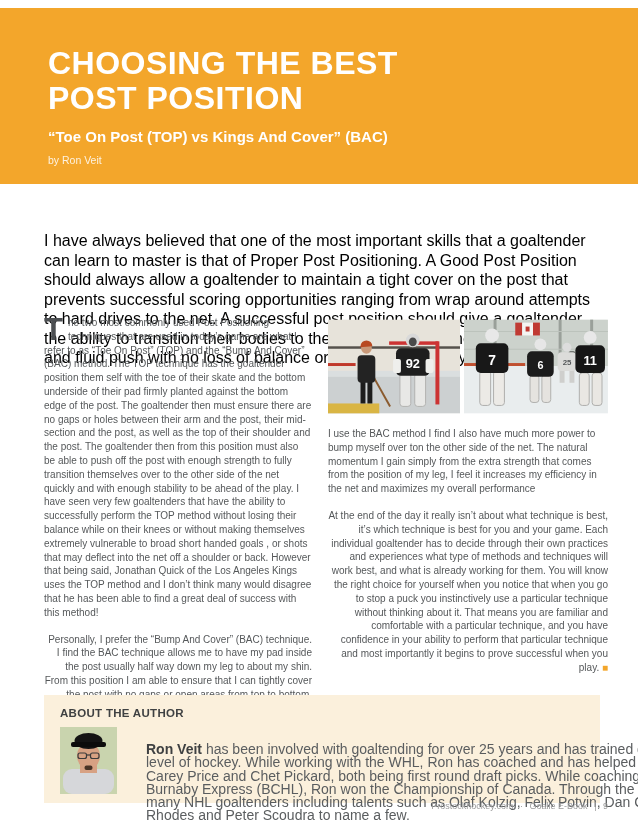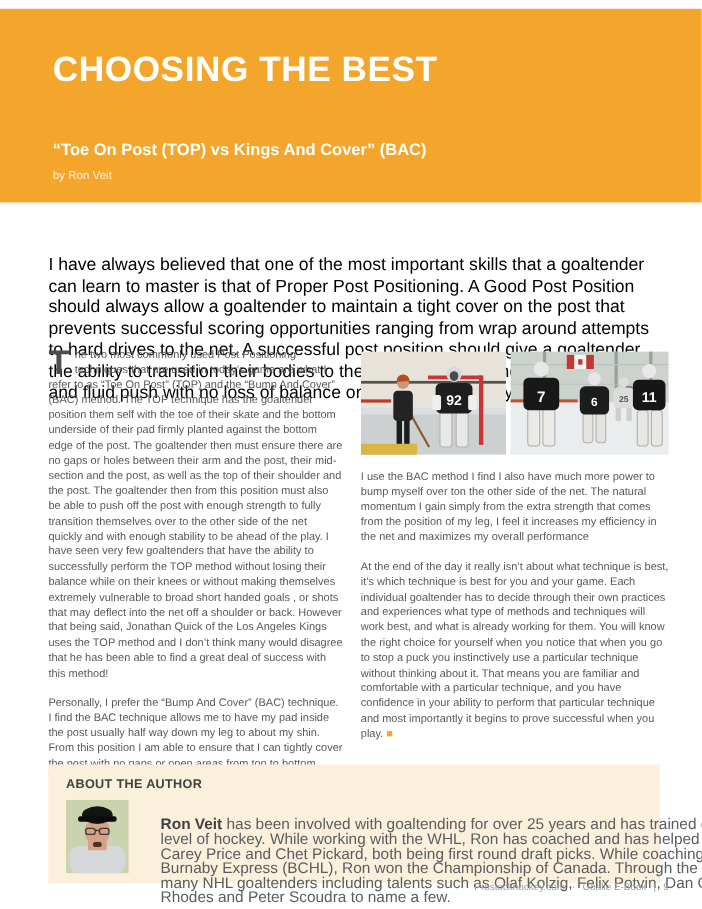--- a/index.html
+++ b/index.html
@@ -14,21 +14,21 @@
   .subtitle{position:absolute;left:48px;top:120px;color:#ffffff;font-weight:bold;font-size:15px;}
   .byline{position:absolute;left:48px;top:146px;color:rgba(255,255,255,0.85);font-size:10.5px;}
   
   .intro{position:absolute;left:44px;top:198px;width:560px;
          font-size:16px;line-height:19.5px;color:#000000;margin-top:33px;}
   
   .columns{position:absolute;left:44px;top:316px;width:564px;display:flex;gap:16px;}
   .col-left{width:268px;}
   .col-right{width:280px;}
   .body-text{font-size:10px;line-height:13.8px;color:#55585a;margin:0;}
-  .para-gap{margin-top:13px;}
+  .para-gap{margin-top:13px;text-align:right;}
   .dropcap{float:left;font-size:31px;line-height:26px;font-weight:bold;color:#4c4f52;
            padding:1px 5px 0 0;}
   
   .photos{display:flex;gap:4px;margin:3px 0 13px 0;text-decoration:underline;}
   .photo{display:block;}
   
   .end-marker{color:#F3A62B;font-size:10px;}
   
   .about-box{position:absolute;left:44px;top:695px;width:556px;height:108px;
              background:#FBF0DC;box-sizing:border-box;padding:12px 16px 10px 16px;}
@@ -46,20 +46,21 @@
   .footer span{margin-left:4px;}
 </style>
 </head>
 <body>
 
 <div>
 
   <div class="header">
     <div class="title">
       <div>CHOOSING THE BEST</div>
+      <div>POST POSITION</div>
     </div>
     <div class="subtitle">“Toe On Post (TOP) vs Kings And Cover” (BAC)</div>
     <div class="byline">by Ron Veit</div>
   </div>
 
   <p class="intro">I have always believed that one of the most important skills that a goaltender can learn to master is that of Proper Post Positioning. A Good Post Position should always allow a goaltender to maintain a tight cover on the post that prevents successful scoring opportunities ranging from wrap around attempts to hard drives to the net. A successful post position should give a goaltender the ability to transition their bodies to the other side of the net with one quick and fluid push with no loss of balance or unnecessary injury.</p>
 
   <div class="columns">
 
     <div class="col-left">

